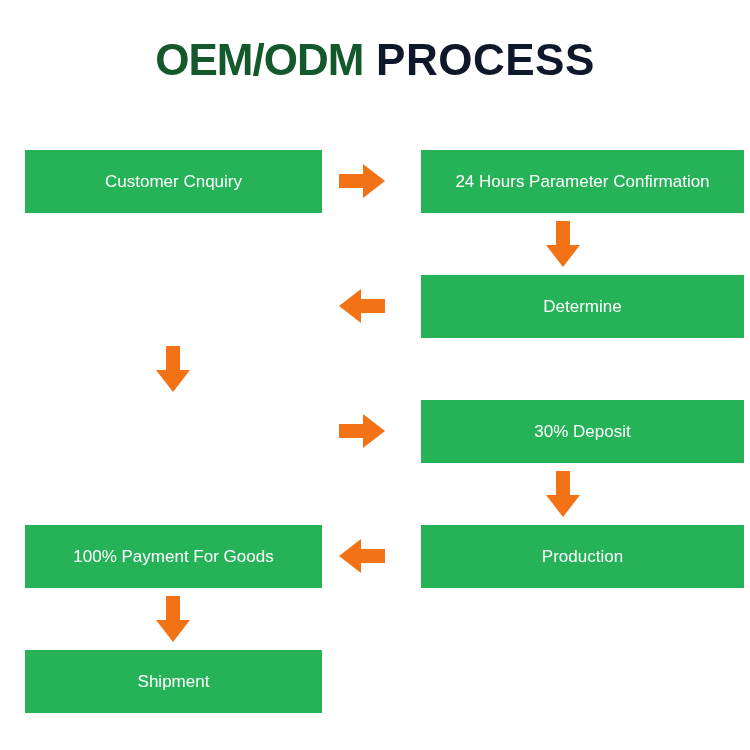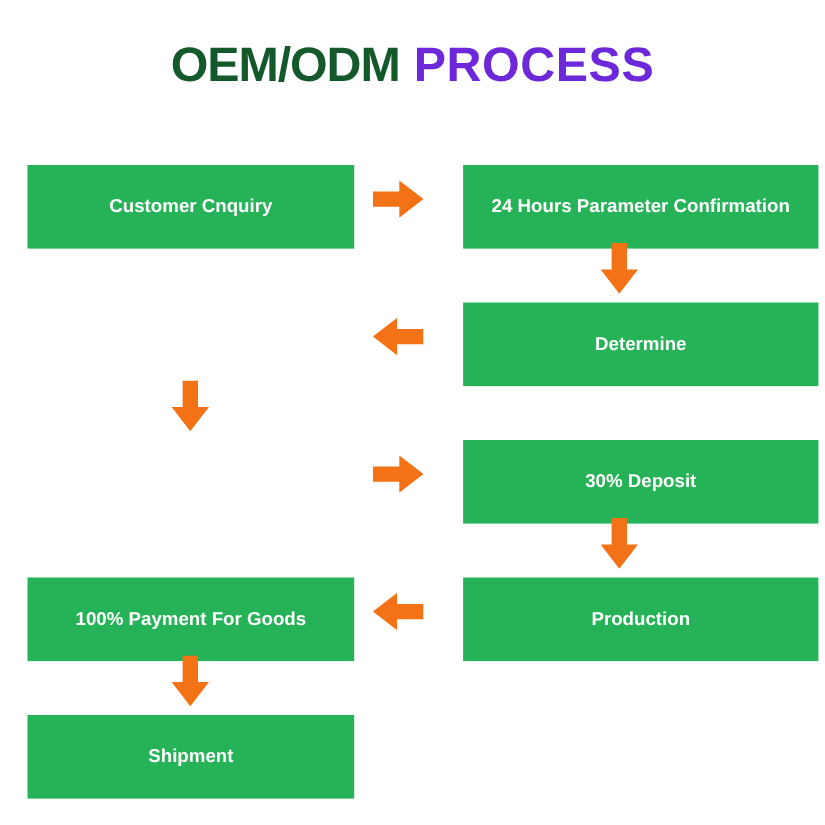--- a/index.html
+++ b/index.html
@@ -31,21 +31,21 @@
     letter-spacing: 0px;
     white-space: nowrap;
   }
   .title .part-green {
     color: #14592B;
     font-weight: bold;
     font-stretch: condensed;
     letter-spacing: -1px;
   }
   .title .part-black {
-    color: #6d28d9;
+    color: #0f172a;
     font-weight: bold;
     letter-spacing: 0.5px;
   }
 
   
   .flow {
     position: absolute;
     left: 0;
     top: 0;
     width: 750px;
@@ -61,21 +61,21 @@
     justify-content: center;
     text-align: center;
     font-size: 17px;
     line-height: 20px;
     font-weight: normal;
     box-sizing: border-box;
     padding: 0 8px;
   }
   .box.left  { left: 25px;  width: 297px; }
   .box.right { left: 402px; width: 323px; margin-left: 19px; }
-  .box.h     { height: 76px; font-weight: bold; }
+  .box.h     { height: 63px; }
 
   .row1 { top: 150px; }
   .row2 { top: 275px; }
   .row3 { top: 400px; }
   .row4 { top: 525px; }
   .row5 { top: 650px; }
 
   
   .arrow {
     position: absolute;

